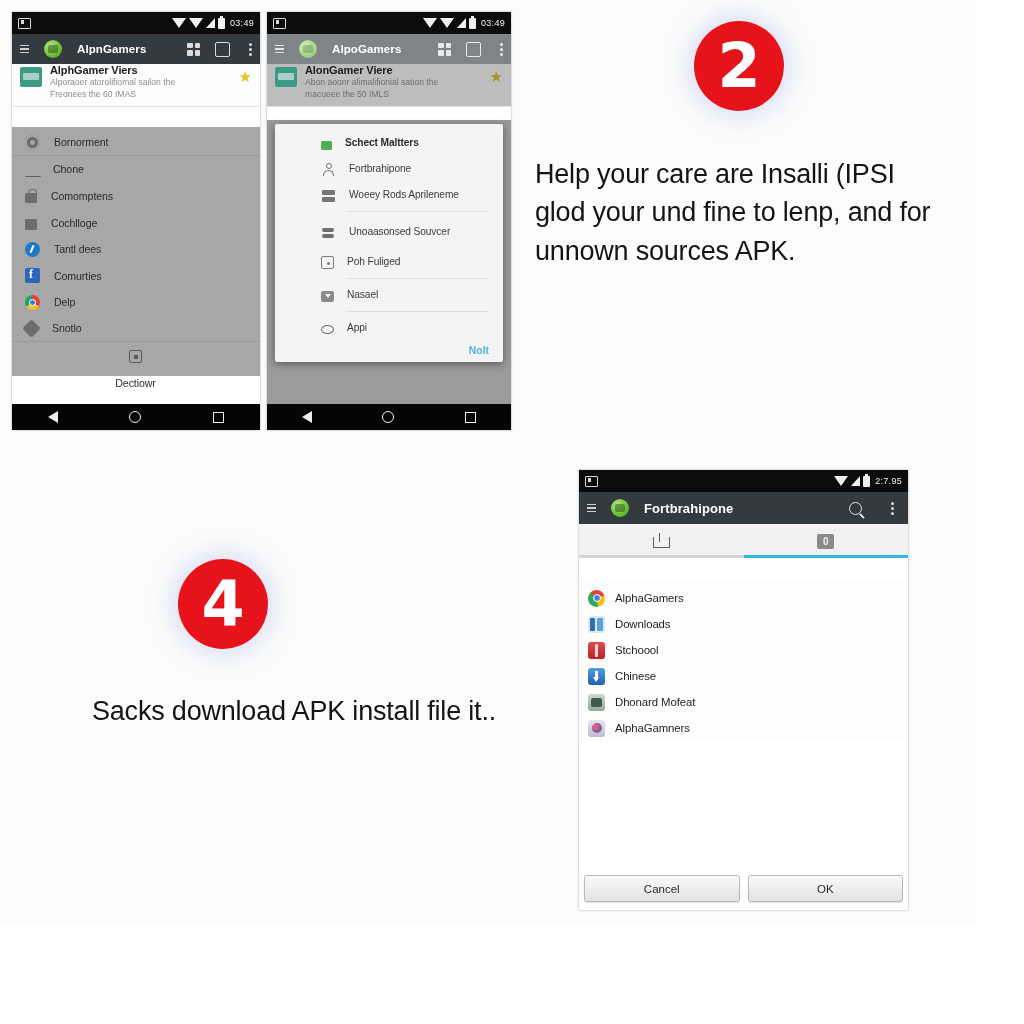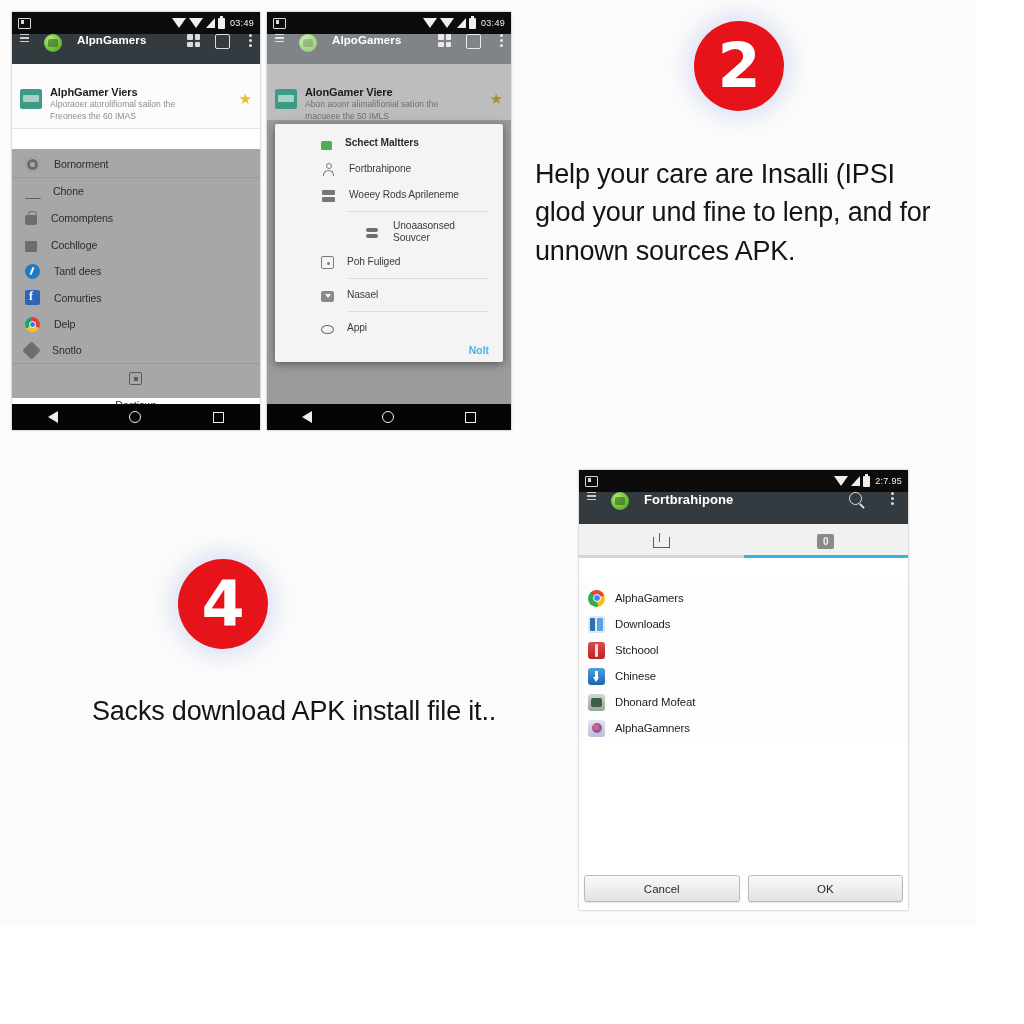--- a/index.html
+++ b/index.html
@@ -90,21 +90,21 @@
     letter-spacing: .3px;
     color: #f2f2f2;
     margin-left: 2px;
     white-space: nowrap;
   }
 
   .appbar {
     height: 30px;
     background: #333a40;
     display: flex;
-    align-items: flex-start;
+    align-items: center;
     padding: 0 8px;
     box-sizing: border-box;
     color: #fff;
     gap: 15px;
   }
   .hamburger {
     width: 9px;
     display: flex; flex-direction: column; gap: 2px;
   }
   .hamburger i { display:block; height:1.4px; background:#cfcfcf; }
@@ -159,21 +159,21 @@
     width: 3px;
     display:flex; flex-direction:column; gap:2px;
     margin-left: 4px;
   }
   .ic-kebab i { width:3px; height:3px; border-radius:50%; background:#dcdcdc; }
 
   
   .appcard {
     display: flex;
     gap: 8px;
-    padding: 22px 8px 7px 8px;
+    padding: 0 8px 7px 8px;
     background: #fcfcfc;
     border-bottom: 1px solid #e3e3e3;
     align-items: flex-start;
   }
   .appcard-icon {
     width: 22px; height: 20px;
     background: #3d9a86;
     border-radius: 2px;
     flex: 0 0 auto;
     margin-top: 3px;
@@ -299,21 +299,21 @@
     border-radius: 2px;
     box-shadow: 0 2px 9px rgba(0,0,0,.45);
     padding: 6px 0 4px 0;
     box-sizing: border-box;
   }
   .dlg-row {
     display:flex; align-items:center; gap: 13px;
     padding: 0 14px;
     min-height: 26px;
   }
-  .dlg-row.tall { min-height: 34px; margin-left: 44px; }
+  .dlg-row.tall { min-height: 34px; }
   .dlg-label {
     font-size: 10.2px;
     color: #3b3b3b;
     line-height: 1.2;
     letter-spacing: -.1px;
   }
   .dlg-div {
     height:1px; background:#dedede; margin: 3px 14px 3px 40px;
   }
   .dlg-action {

